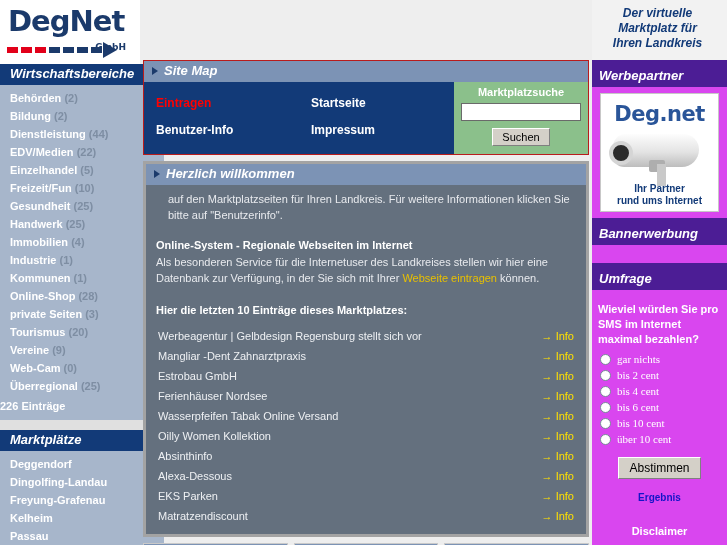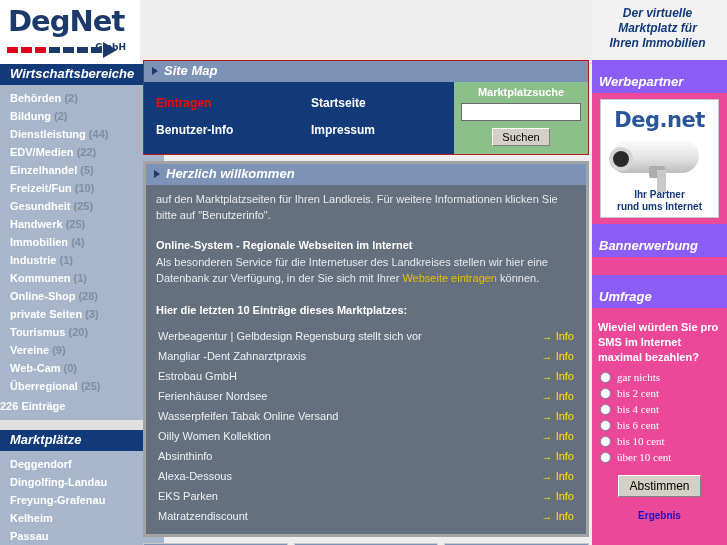--- a/index.html
+++ b/index.html
@@ -95,21 +95,21 @@
     font-family: "Liberation Sans", sans-serif;
   }
   .search-btn {
     margin-top: 7px; background: #d4d0c8; border: 1px solid #808080;
     border-top-color: #ffffff; border-left-color: #ffffff;
     font-size: 11px; padding: 2px 9px; cursor: pointer;
     font-family: "Liberation Sans", sans-serif; color: #000;
   }
   .content-panel { border: 3px solid #a3a3a3; background: #64707e; }
   .content-body { padding: 6px 10px 8px 10px; color: #ffffff; }
-  .p-intro { font-size: 11px; line-height: 16px; color: #e8eaee; }
+  .p-intro { font-size: 11px; line-height: 16px; color: #e8eaee; margin-left: 12px; }
   .p-bold { font-size: 11px; font-weight: bold; color: #ffffff;
             margin-top: 16px; }
   .p-body { font-size: 11px; line-height: 16px; color: #e8eaee;
             margin-top: 3px; }
   .lnk-gold { color: #e8c000; cursor: pointer; }
   .p-head2 { font-size: 11px; font-weight: bold; color: #ffffff;
              margin-top: 18px; margin-bottom: 10px; }
   .entry-row {
     display: flex; align-items: center; justify-content: space-between;
     font-size: 11px; color: #eef0f3; padding: 3px 0 3px 2px;
@@ -130,25 +130,25 @@
   }
 
   
   .right-col { position: absolute; left: 592px; top: 0; width: 135px; }
   .tagline {
     background: #f2f2f2; padding: 6px 4px 8px 0; text-align: center;
     color: #123a78; font-style: italic; font-weight: bold;
     font-size: 12px; line-height: 15px; height: 60px;
   }
   .r-head {
-    background: #8b5cf6; color: #ffffff;
+    background: #4c1d95; color: #ffffff;
     font-style: italic; font-weight: bold; font-size: 13px;
-    padding: 14px 0 3px 7px; line-height: 16px;
-  }
-  .r-panel { background: #ec4899; padding: 6px 0; }
+    padding: 8px 0 3px 7px; line-height: 16px;
+  }
+  .r-panel { background: #d946ef; padding: 6px 0; }
   .banner {
     width: 119px; height: 119px; margin: 0 auto; background: #ffffff;
     position: relative; overflow: hidden; border: 1px solid #c7c7c7;
   }
   .banner .b-title {
     position: absolute; top: 8px; left: 0; width: 100%;
     text-align: center; font-size: 21px; font-weight: bold;
     color: #2a5599; font-family: "DejaVu Sans", sans-serif;
     letter-spacing: -0.5px;
   }
@@ -361,21 +361,21 @@
         <span>Virus-Check</span>
       </div>
     </div>
   </div>
 
   <div class="right-col">
 
     <div class="tagline">
       <div>Der virtuelle</div>
       <div>Marktplatz für</div>
-      <div>Ihren Immobilien</div>
+      <div>Ihren Landkreis</div>
     </div>
 
     <div class="r-head">Werbepartner</div>
     <div class="r-panel">
       <div class="banner">
         <div class="b-title">Deg.net</div>
         <div class="cam-body"></div>
         <div class="cam-foot"></div>
         <div class="cam-stand"></div>
         <div class="cam-lens"></div>

